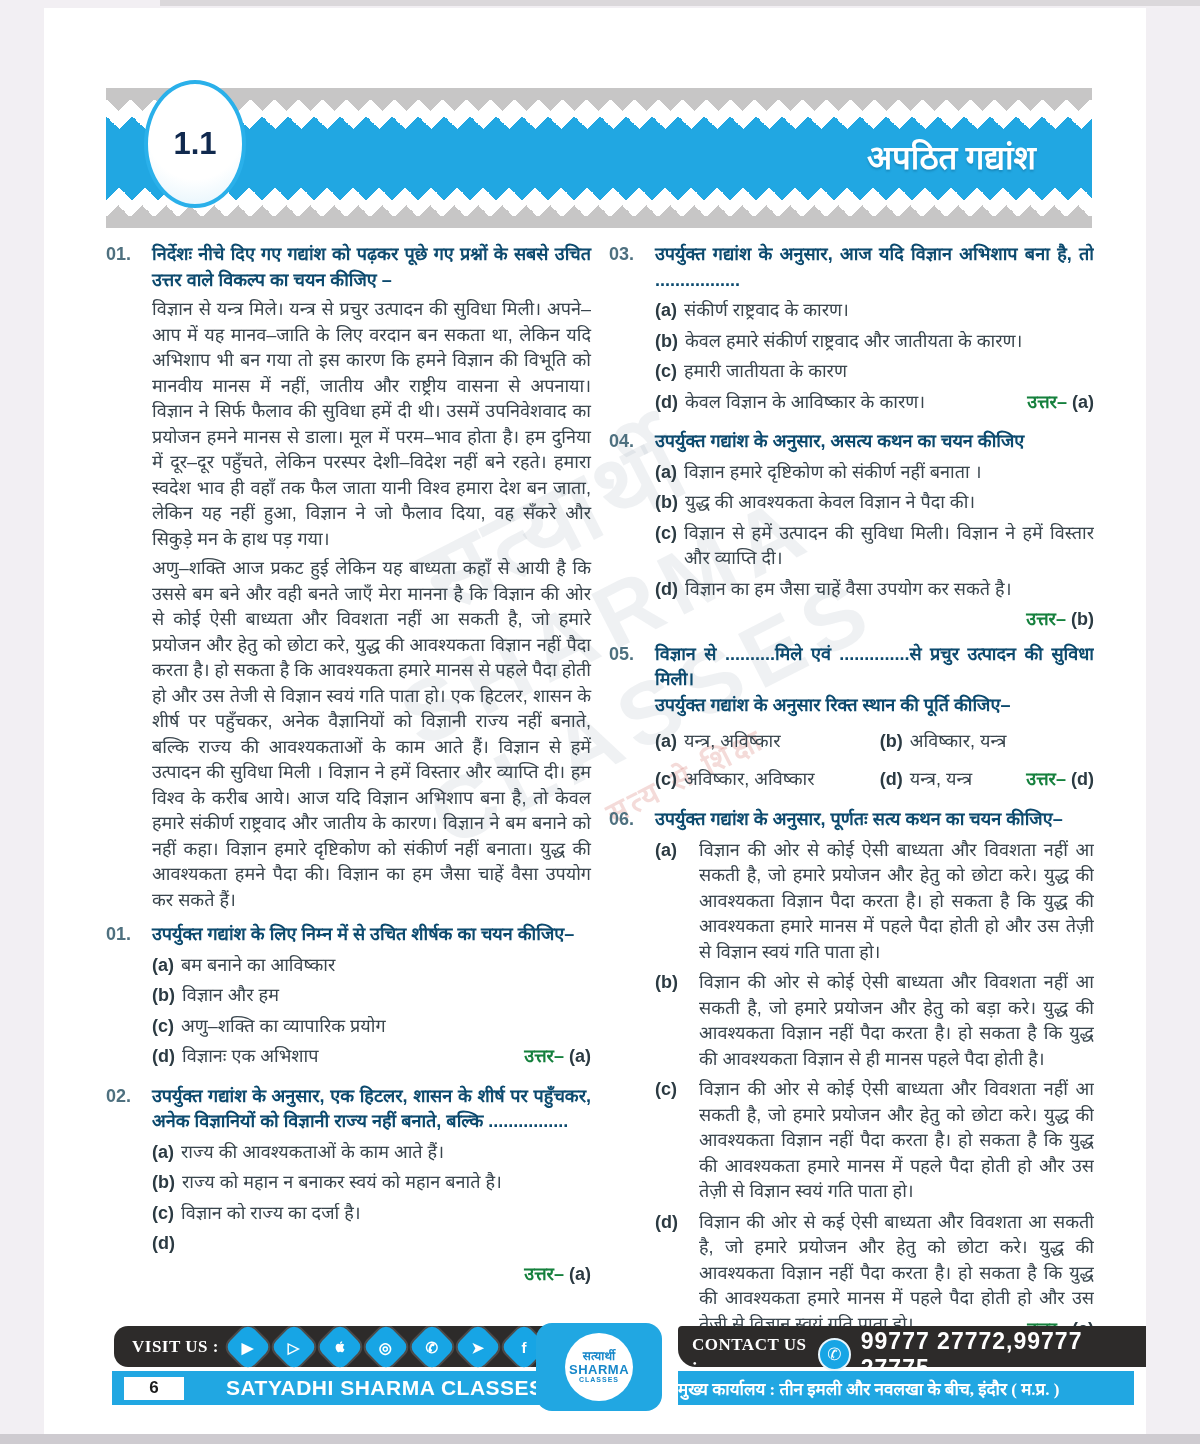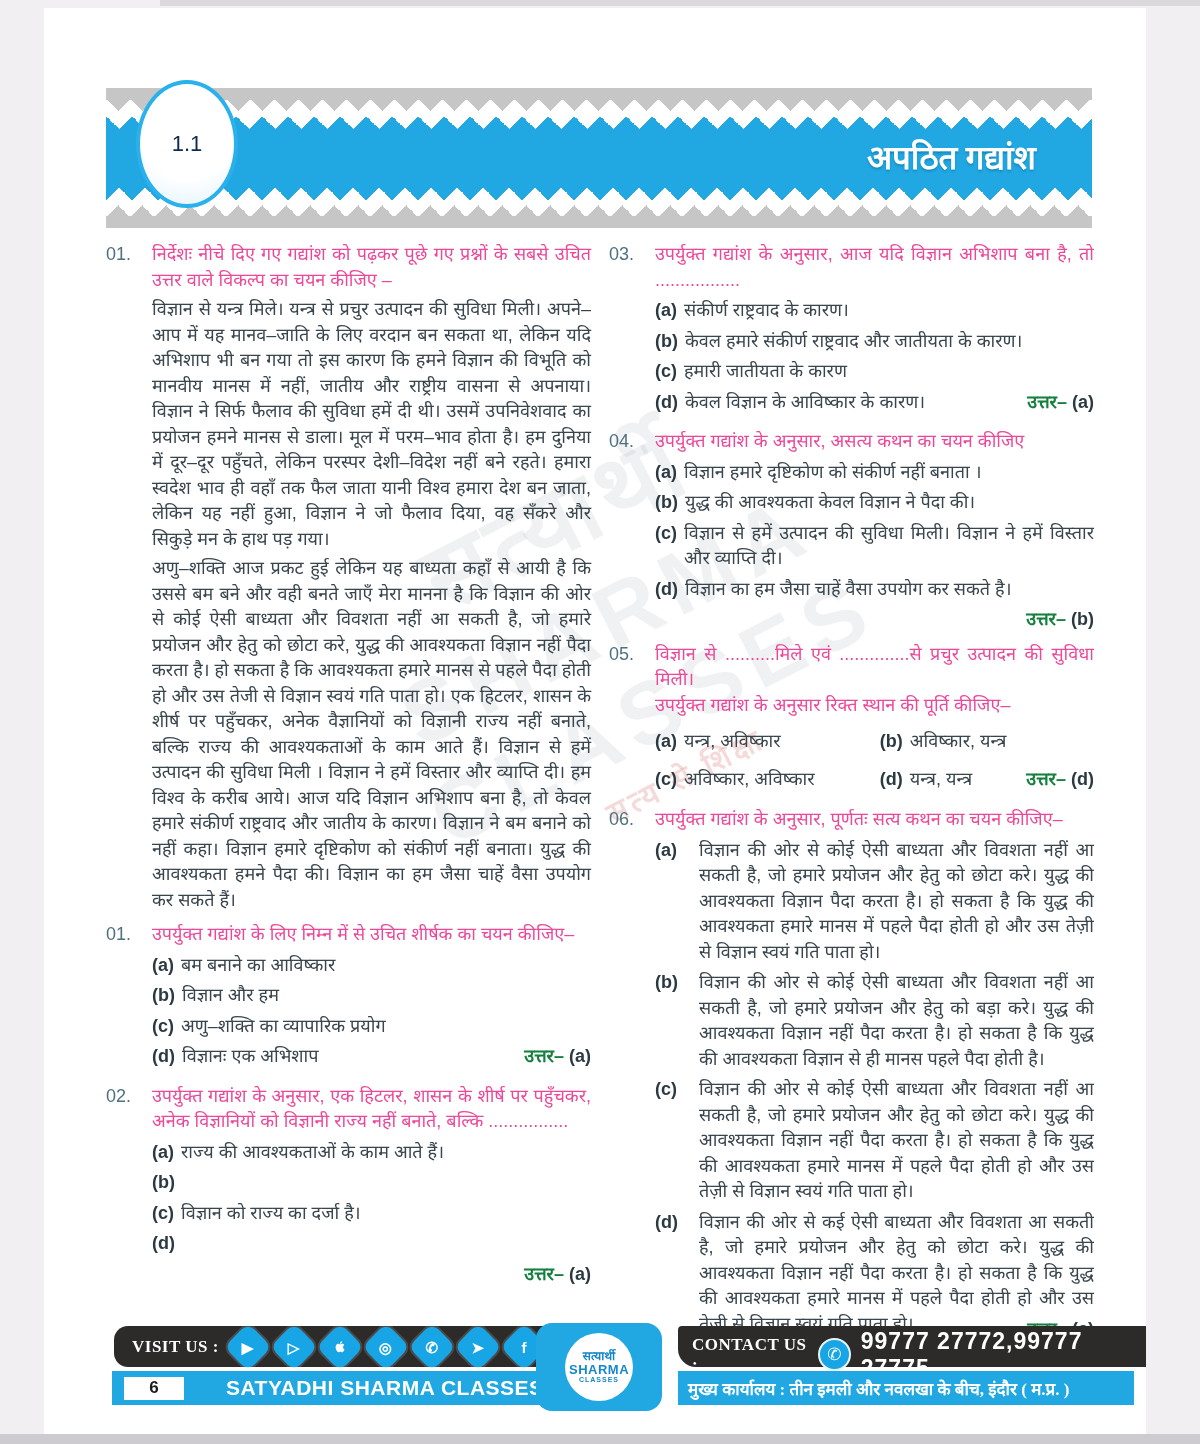--- a/index.html
+++ b/index.html
@@ -31,25 +31,25 @@
     background-image:conic-gradient(from 135deg at 50% 0%, #c7c6c6 0 90deg, transparent 90deg);
     background-size:24px 100%; background-repeat:repeat-x; }
   .b-blue { position:absolute; left:0; right:0; top:28px; bottom:28px; background:#21a7e2; }
   .wz-top { position:absolute; left:0; right:0; top:28px; height:13px;
     background-image:conic-gradient(from -45deg at 50% 100%, #ffffff 0 90deg, transparent 90deg);
     background-size:26px 100%; background-repeat:repeat-x; }
   .wz-bottom { position:absolute; left:0; right:0; bottom:28px; height:13px;
     background-image:conic-gradient(from 135deg at 50% 0%, #ffffff 0 90deg, transparent 90deg);
     background-size:26px 100%; background-repeat:repeat-x; }
   .badge {
-    position:absolute; left:30px; top:-8px; width:102px; height:128px;
+    position:absolute; left:38px; top:-8px; width:102px; height:128px;
     border-radius:50%; background:radial-gradient(circle at 50% 40%, #ffffff 55%, #dff2fc 100%);
     border:4px solid #2ab0ea; z-index:6;
     display:flex; align-items:center; justify-content:center;
-    font-size:22px; font-weight:400; color:#10294e;
+    font-size:31px; font-weight:700; color:#10294e;
   }
   .banner-title {
     position:absolute; right:56px; top:50%; transform:translateY(-54%);
     z-index:6; color:#ffffff; font-size:33px; font-weight:700;
     text-shadow:0 2px 2px rgba(0,60,90,.25);
     font-family:"Liberation Serif", serif;
   }
 
   
   .watermark {
@@ -61,23 +61,23 @@
   .wm2 { font-size:88px; font-weight:800; color:rgba(155,170,180,0.16); letter-spacing:10px; }
   .wm3 { font-size:30px; font-weight:700; color:rgba(205,90,80,0.22); letter-spacing:4px; }
 
   
   .content {
     position:absolute; left:62px; right:52px; top:234px; height:1102px;
     display:flex; gap:18px; z-index:1; overflow:hidden;
   }
   .col { flex:1; font-size:18px; line-height:25.5px; color:#39454d; }
   .q { display:flex; margin-bottom:9px; }
-  .q-num { flex:none; width:46px; font-weight:400; color:#4e707f; }
+  .q-num { flex:none; width:46px; font-weight:700; color:#4e707f; }
   .q-body { flex:1; min-width:0; }
-  .q-heading { color:#ec4899; font-weight:400; text-align:justify; }
+  .q-heading { color:#0c4a6e; font-weight:700; text-align:justify; }
   .para { text-align:justify; margin-top:4px; }
   .opts { margin-top:5px; }
   .opt { display:flex; margin:5px 0; }
   .opt-letter { flex:none; font-weight:700; color:#2b3a42; margin-right:7px; }
   .opt-text { text-align:justify; }
   .opt-wide .opt-letter { width:40px; margin-right:4px; }
   .ans { white-space:nowrap; }
   .ans-label { color:#15803d; font-weight:700; }
   .ans-val { color:#2b3a42; font-weight:700; }
   .ans-right { text-align:right; margin-top:4px; }
@@ -106,21 +106,21 @@
     flex:none; width:33px; height:33px; border-radius:50%; background:#17a5e5;
     border:2px solid #e8f6fd; display:flex; align-items:center; justify-content:center;
     color:#fff; font-size:17px;
   }
   .phones { font-weight:800; font-size:23px; letter-spacing:1px; }
   .f-bar {
     position:absolute; top:45px; height:34px; background:#21a7e2;
     display:flex; align-items:center; color:#ffffff;
   }
   .f-bar-left { left:68px; width:482px; }
-  .f-bar-right { left:634px; width:456px; padding-left:10px; }
+  .f-bar-right { left:634px; width:456px; }
   .page-box {
     width:60px; height:23px; background:#ffffff; margin-left:12px;
     display:flex; align-items:center; justify-content:center;
     color:#1b1b1b; font-weight:800; font-size:17px;
   }
   .brand { margin-left:42px; font-weight:800; font-size:21px; letter-spacing:0.5px; }
   .address { font-weight:700; font-size:17px; font-family:"Liberation Serif", serif; }
   .logo-sq {
     position:absolute; left:492px; top:-3px; width:126px; height:88px;
     background:#21a7e2; border-radius:16px; z-index:7;
@@ -204,20 +204,21 @@
         <div class="q-num">02.</div>
         <div class="q-body">
           <div class="q-heading">उपर्युक्त गद्यांश के अनुसार, एक हिटलर, शासन के शीर्ष पर पहुँचकर, अनेक विज्ञानियों को विज्ञानी राज्य नहीं बनाते, बल्कि ................</div>
           <div class="opts">
             <div class="opt">
               <span class="opt-letter">(a)</span>
               <span class="opt-text">राज्य की आवश्यकताओं के काम आते हैं।</span>
             </div>
             <div class="opt">
               <span class="opt-letter">(b)</span>
+              <span class="opt-text">राज्य को महान न बनाकर स्वयं को महान बनाते है।</span>
             </div>
             <div class="opt">
               <span class="opt-letter">(c)</span>
               <span class="opt-text">विज्ञान को राज्य का दर्जा है।</span>
             </div>
             <div class="opt">
               <span class="opt-letter">(d)</span>
             </div>
             <div class="ans ans-right"><span class="ans-label">उत्तर–</span> <span class="ans-val">(a)</span></div>
           </div>

